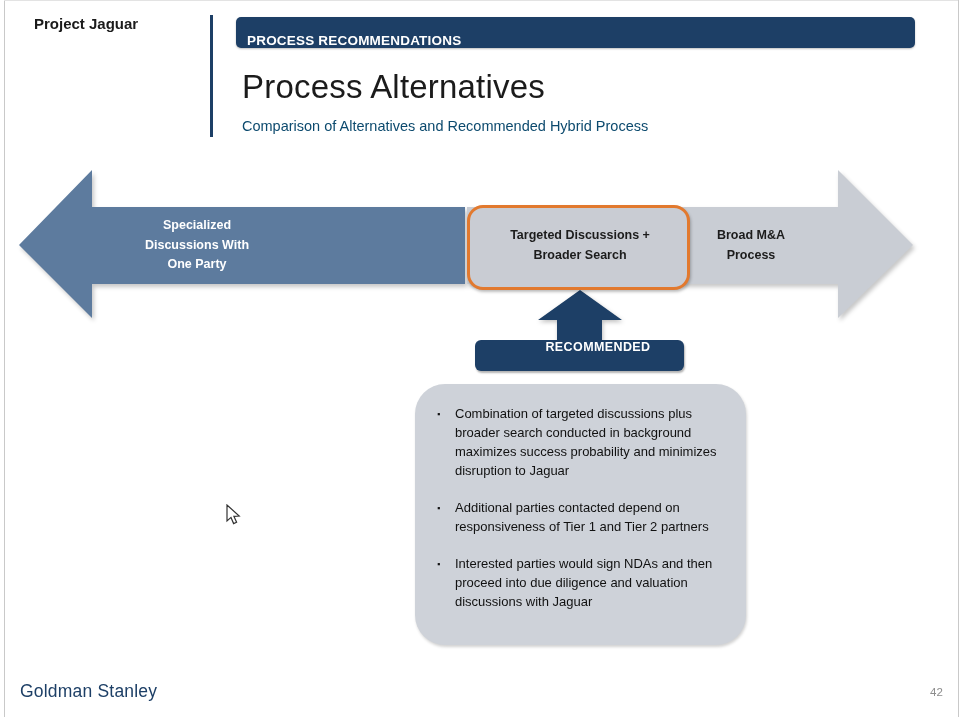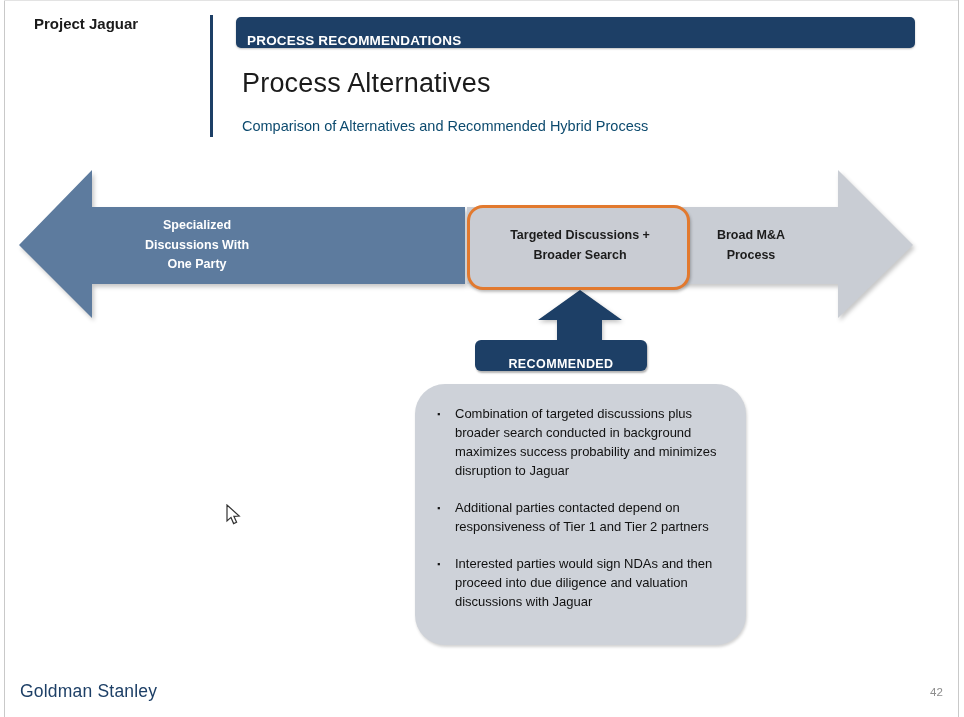--- a/index.html
+++ b/index.html
@@ -12,43 +12,43 @@
   .edge-top{position:absolute;left:4px;top:0;width:954px;height:1px;background:#e3e3e3;}
 
   .project-label{position:absolute;left:18px;top:15px;font-size:15px;font-weight:700;color:#1b1b1b;margin-left:16px;}
 
   .title-rule{position:absolute;left:210px;top:15px;width:3px;height:122px;background:#1d3f66;}
 
   .kicker-bar{position:absolute;left:236px;top:17px;width:679px;height:31px;background:#1d3f66;border-radius:5px;
     display:flex;align-items:flex-end;padding:0;box-sizing:border-box;box-shadow:0 1px 2px rgba(0,0,0,0.25);}
   .kicker-bar span{margin-left:11px;color:#ffffff;font-size:13.5px;font-weight:700;letter-spacing:0.2px;}
 
-  .slide-title{position:absolute;left:242px;top:68px;font-size:27px;font-weight:400;color:#1b1b1b;letter-spacing:0.2px;}
+  .slide-title{position:absolute;left:242px;top:68px;font-size:33px;font-weight:400;color:#1b1b1b;letter-spacing:0.2px;}
   .slide-subtitle{position:absolute;left:242px;top:118px;font-size:14.5px;font-weight:400;color:#0c4a6e;}
 
   .diagram-svg{position:absolute;left:0;top:165px;width:964px;height:215px;z-index:1;}
   .poly-blue{fill:#5d7b9e;filter:drop-shadow(2px 3px 2px rgba(0,0,0,0.22));}
   .poly-gray{fill:#c9cdd4;filter:drop-shadow(2px 3px 2px rgba(0,0,0,0.22));}
   .poly-navy{fill:#1d3f66;filter:drop-shadow(1px 2px 2px rgba(0,0,0,0.25));}
 
   .seg-label{position:absolute;z-index:3;text-align:center;font-size:12.5px;font-weight:700;line-height:19.5px;}
   .seg-light{color:#ffffff;}
   .seg-dark{color:#1c1c1c;}
   .seg-1{left:133px;top:216px;width:128px;}
   .seg-2{left:314px;top:226px;width:112px;}
   .seg-3{left:504px;top:226px;width:152px;}
   .seg-4{left:705px;top:226px;width:92px;}
 
   .highlight-box{position:absolute;left:467px;top:205px;width:217px;height:79px;z-index:2;
     background:#c9ccd3;border:3px solid #e2792e;border-radius:16px;
     box-shadow:1px 2px 3px rgba(0,0,0,0.25);}
 
   .recommended-box{position:absolute;left:475px;top:340px;width:172px;height:31px;z-index:2;
-    background:#1d3f66;border-radius:6px;display:flex;align-items:flex-end;justify-content:center;
-    box-shadow:1px 2px 2px rgba(0,0,0,0.3);}
+    background:#1d3f66;border-radius:6px;display:flex;align-items:flex-start;justify-content:center;
+    box-shadow:1px 2px 2px rgba(0,0,0,0.3);padding-left:37px;}
   .recommended-box span{color:#ffffff;font-size:12.5px;font-weight:700;letter-spacing:0.4px;}
 
   .notes-box{position:absolute;left:415px;top:384px;width:331px;height:261px;background:#ced2d9;border-radius:30px;
     box-sizing:border-box;padding:20px 24px 0 22px;box-shadow:1px 2px 3px rgba(0,0,0,0.18);}
   .notes-list{margin:0;padding:0;list-style:none;}
   .notes-list li{display:flex;margin:0 0 18px 0;}
   .blt{flex:0 0 18px;font-size:9px;line-height:19px;color:#111111;padding-top:1px;}
   .blt-text{flex:1;font-size:13px;line-height:19px;color:#111111;}
 
   .footer-brand{position:absolute;left:20px;top:681px;font-size:17.5px;color:#1d3f66;letter-spacing:0.2px;}

